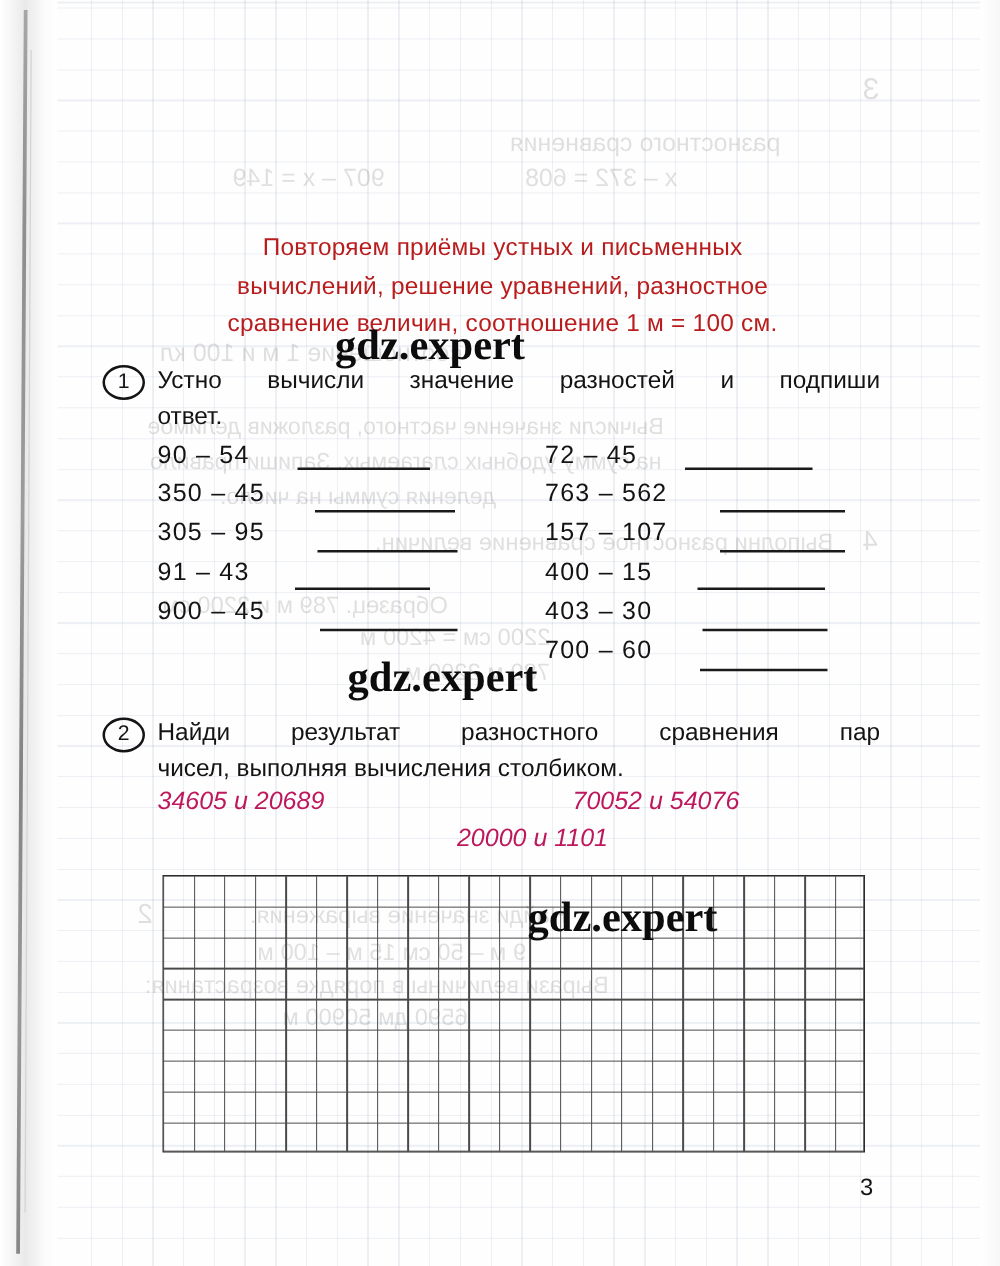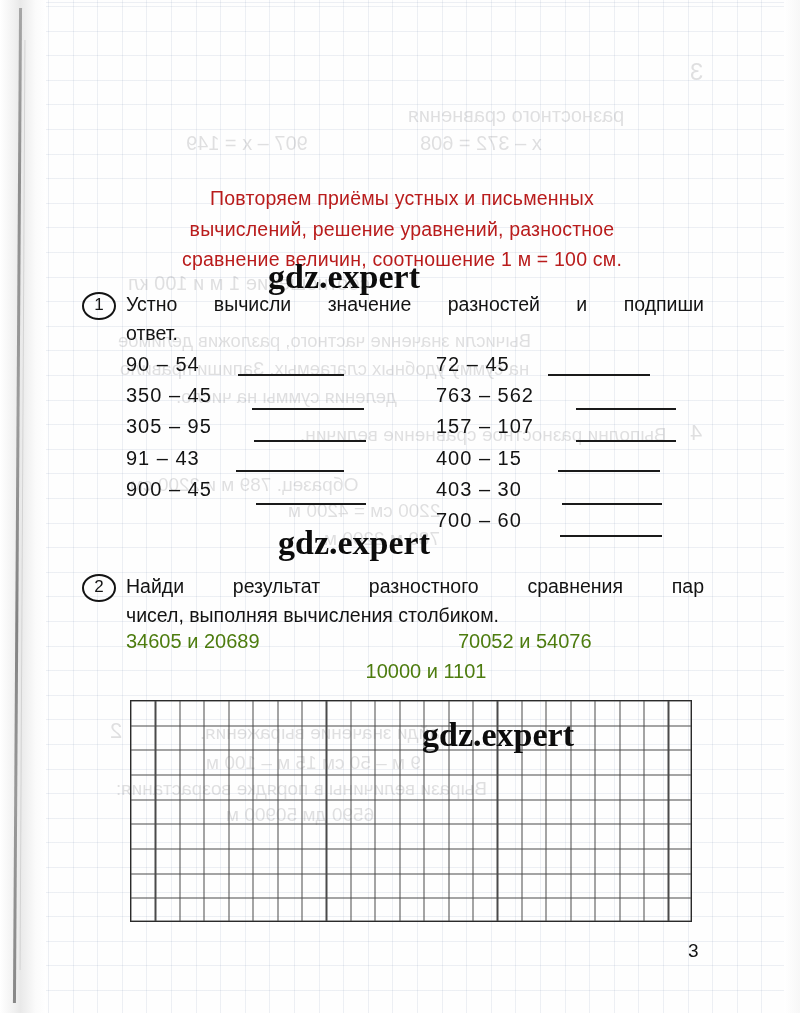--- a/index.html
+++ b/index.html
@@ -167,21 +167,22 @@
     height: 0;
     border-bottom: 2.4px solid #1a1a1a;
   }
 
   
   #ex2-pairs {
     position: absolute;
     left: 126px; top: 630px;
     width: 578px;
     font-size: 20px;
-    color: #4d7c0f;
+    color: #be185d;
+    font-style: italic;
   }
   #ex2-pairs .row1 { position: relative; height: 30px; }
   #ex2-pairs .p-a { position: absolute; left: 0px; }
   #ex2-pairs .p-b { position: absolute; left: 310px; margin-left: 22px; }
   #ex2-pairs .row2 { position: relative; height: 30px; text-align: center; padding-left: 22px; }
 
   
   #answer-grid {
     position: absolute;
     left: 130px; top: 700px;
@@ -328,21 +329,21 @@
       <span class="ln">чисел, выполняя вычисления столбиком.</span>
     </div>
   </div>
 
   <div id="ex2-pairs">
     <div class="row1">
       <span class="p-a">34605 и 20689</span>
       <span class="p-b">70052 и 54076</span>
     </div>
     <div class="row2">
-      <span>10000 и 1101</span>
+      <span>20000 и 1101</span>
     </div>
   </div>
 
   <div id="answer-grid"></div>
 
   <div id="page-number">3</div>
 
 </div>
 
 <div id="watermark-layer">

